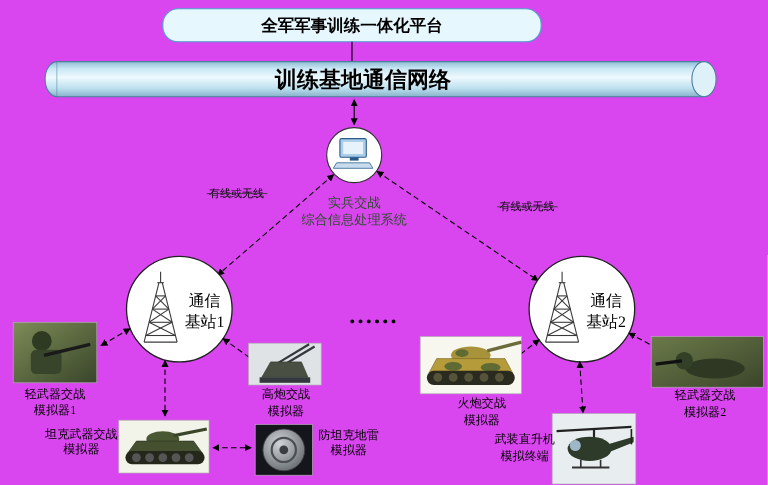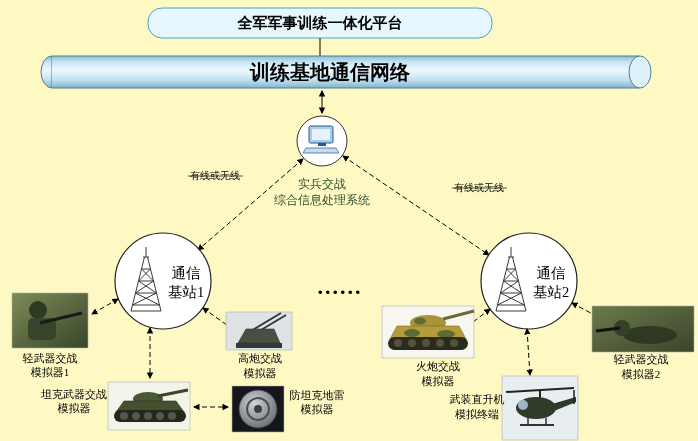--- a/index.html
+++ b/index.html
@@ -1,17 +1,17 @@
 <!DOCTYPE html>
 <html><head>
 <meta charset="utf-8">
 <style>
   html,body{margin:0;padding:0;background:#ffffff;}
   .stage{
-    position:relative;width:698px;height:441px;background:#fef9c3;overflow:hidden;
+    position:relative;width:698px;height:441px;background:#d946ef;overflow:hidden;
     font-family:"Liberation Serif", serif;
   }
   svg{display:block;}
   text{font-family:"Liberation Serif", serif;fill:#000;}
   .t-platform{font-size:15px;font-weight:bold;text-anchor:middle;}
   .t-pipe{font-size:20px;font-weight:bold;text-anchor:middle;}
   .t-proc{font-size:12px;text-anchor:middle;fill:#2f4f2f;}
   .t-link{font-size:10px;text-anchor:middle;}
   .t-station{font-size:14.5px;text-anchor:middle;}
   .t-dev{font-size:11px;text-anchor:middle;}

